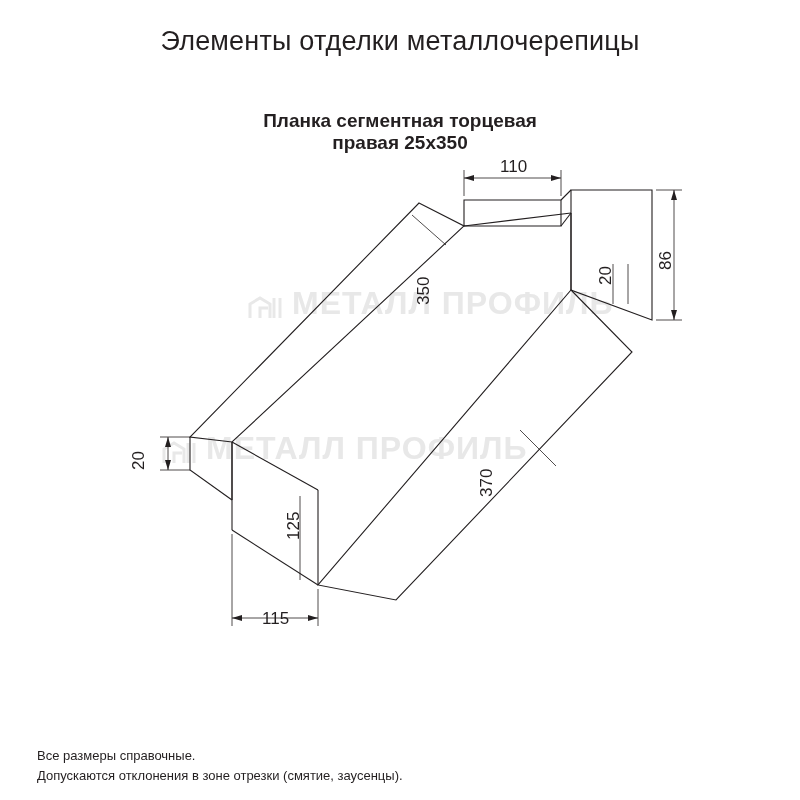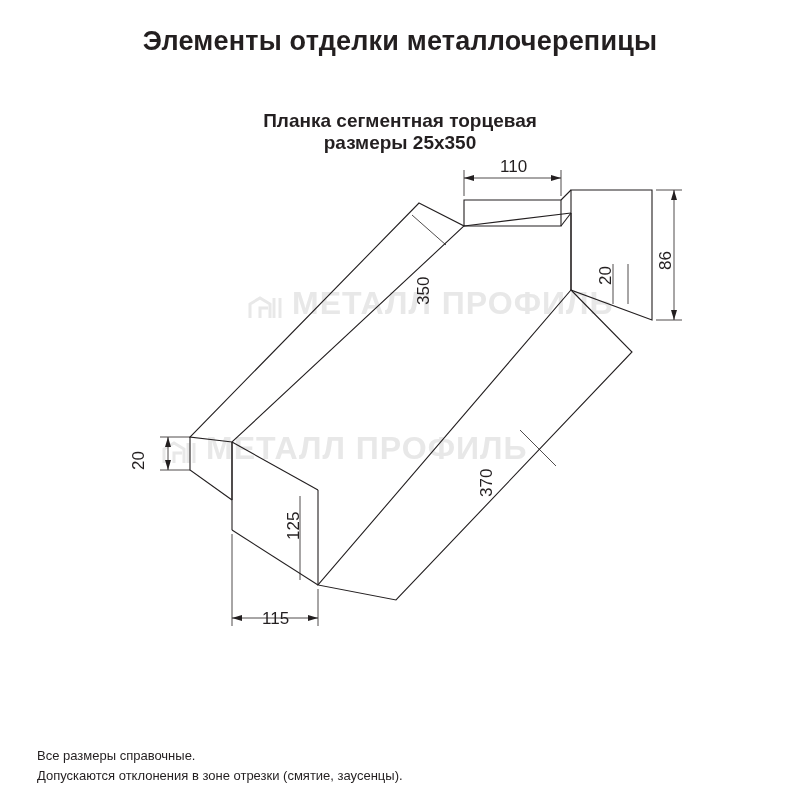--- a/index.html
+++ b/index.html
@@ -19,21 +19,21 @@
     position: absolute;
     inset: 0;
   }
   .title {
     position: absolute;
     left: 0;
     right: 0;
     top: 26px;
     text-align: center;
     font-size: 27px;
-    font-weight: bold;
+    font-weight: normal;
     letter-spacing: 0.2px;
     color: #231f20;
   }
   .subtitle {
     position: absolute;
     left: 0;
     right: 0;
     top: 110px;
     text-align: center;
     font-size: 19px;
@@ -81,21 +81,21 @@
 </style>
 </head>
 <body>
 
 <div class="page">
 
   <div class="title">Элементы отделки металлочерепицы</div>
 
   <div class="subtitle">
     <div>Планка сегментная торцевая</div>
-    <div>размеры 25х350</div>
+    <div>правая 25х350</div>
   </div>
 
   <div class="wm" style="left:248px; top:285px;">
     <span class="wm-logo">
       <svg width="36" height="28" viewBox="0 0 36 28">
         <path d="M2 24 L2 10 L12 4 L22 10 L22 24" fill="none" stroke="#e8e8e8" stroke-width="3"></path>
         <path d="M12 24 L12 14 L20 14" fill="none" stroke="#e8e8e8" stroke-width="3"></path>
         <path d="M26 4 L26 24" fill="none" stroke="#e8e8e8" stroke-width="3"></path>
         <path d="M32 4 L32 24" fill="none" stroke="#e8e8e8" stroke-width="3"></path>
       </svg>

